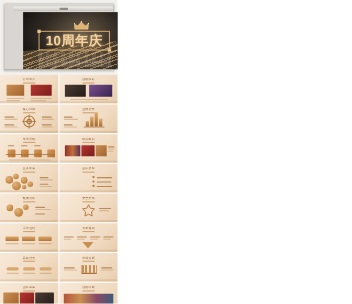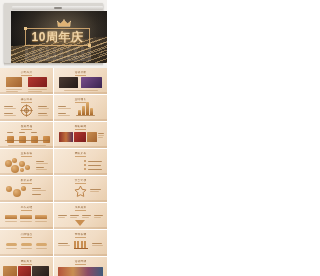--- a/index.html
+++ b/index.html
@@ -20,21 +20,21 @@
   .screen-bar {
     position:absolute; left:8px; top:3px; width:91px; height:4px;
     background:linear-gradient(#efeeec,#c9c5c0);
     border-radius:1px;
   }
   .screen-notch {
     position:absolute; left:50px; top:4px; width:8px; height:2px;
     background:#8e8a85; border-radius:1px;
   }
   .screen-inner {
-    position:absolute; left:7px; top:8px; width:106px; height:52px;
+    position:absolute; left:17px; top:8px; width:106px; height:52px;
     background:radial-gradient(ellipse at 50% 38%, #3a3734 0%, #201e1c 55%, #0d0c0b 100%);
     overflow:hidden;
   }
   .burst {
     position:absolute; left:50%; top:36%;
     width:120px; height:90px; margin-left:-60px; margin-top:-45px;
     background:radial-gradient(ellipse at center, rgba(214,176,118,.30) 0%, rgba(160,120,70,.10) 40%, rgba(0,0,0,0) 70%);
   }
   .ribbon {
     position:absolute; left:-6px; bottom:-4px; width:120px; height:26px;

